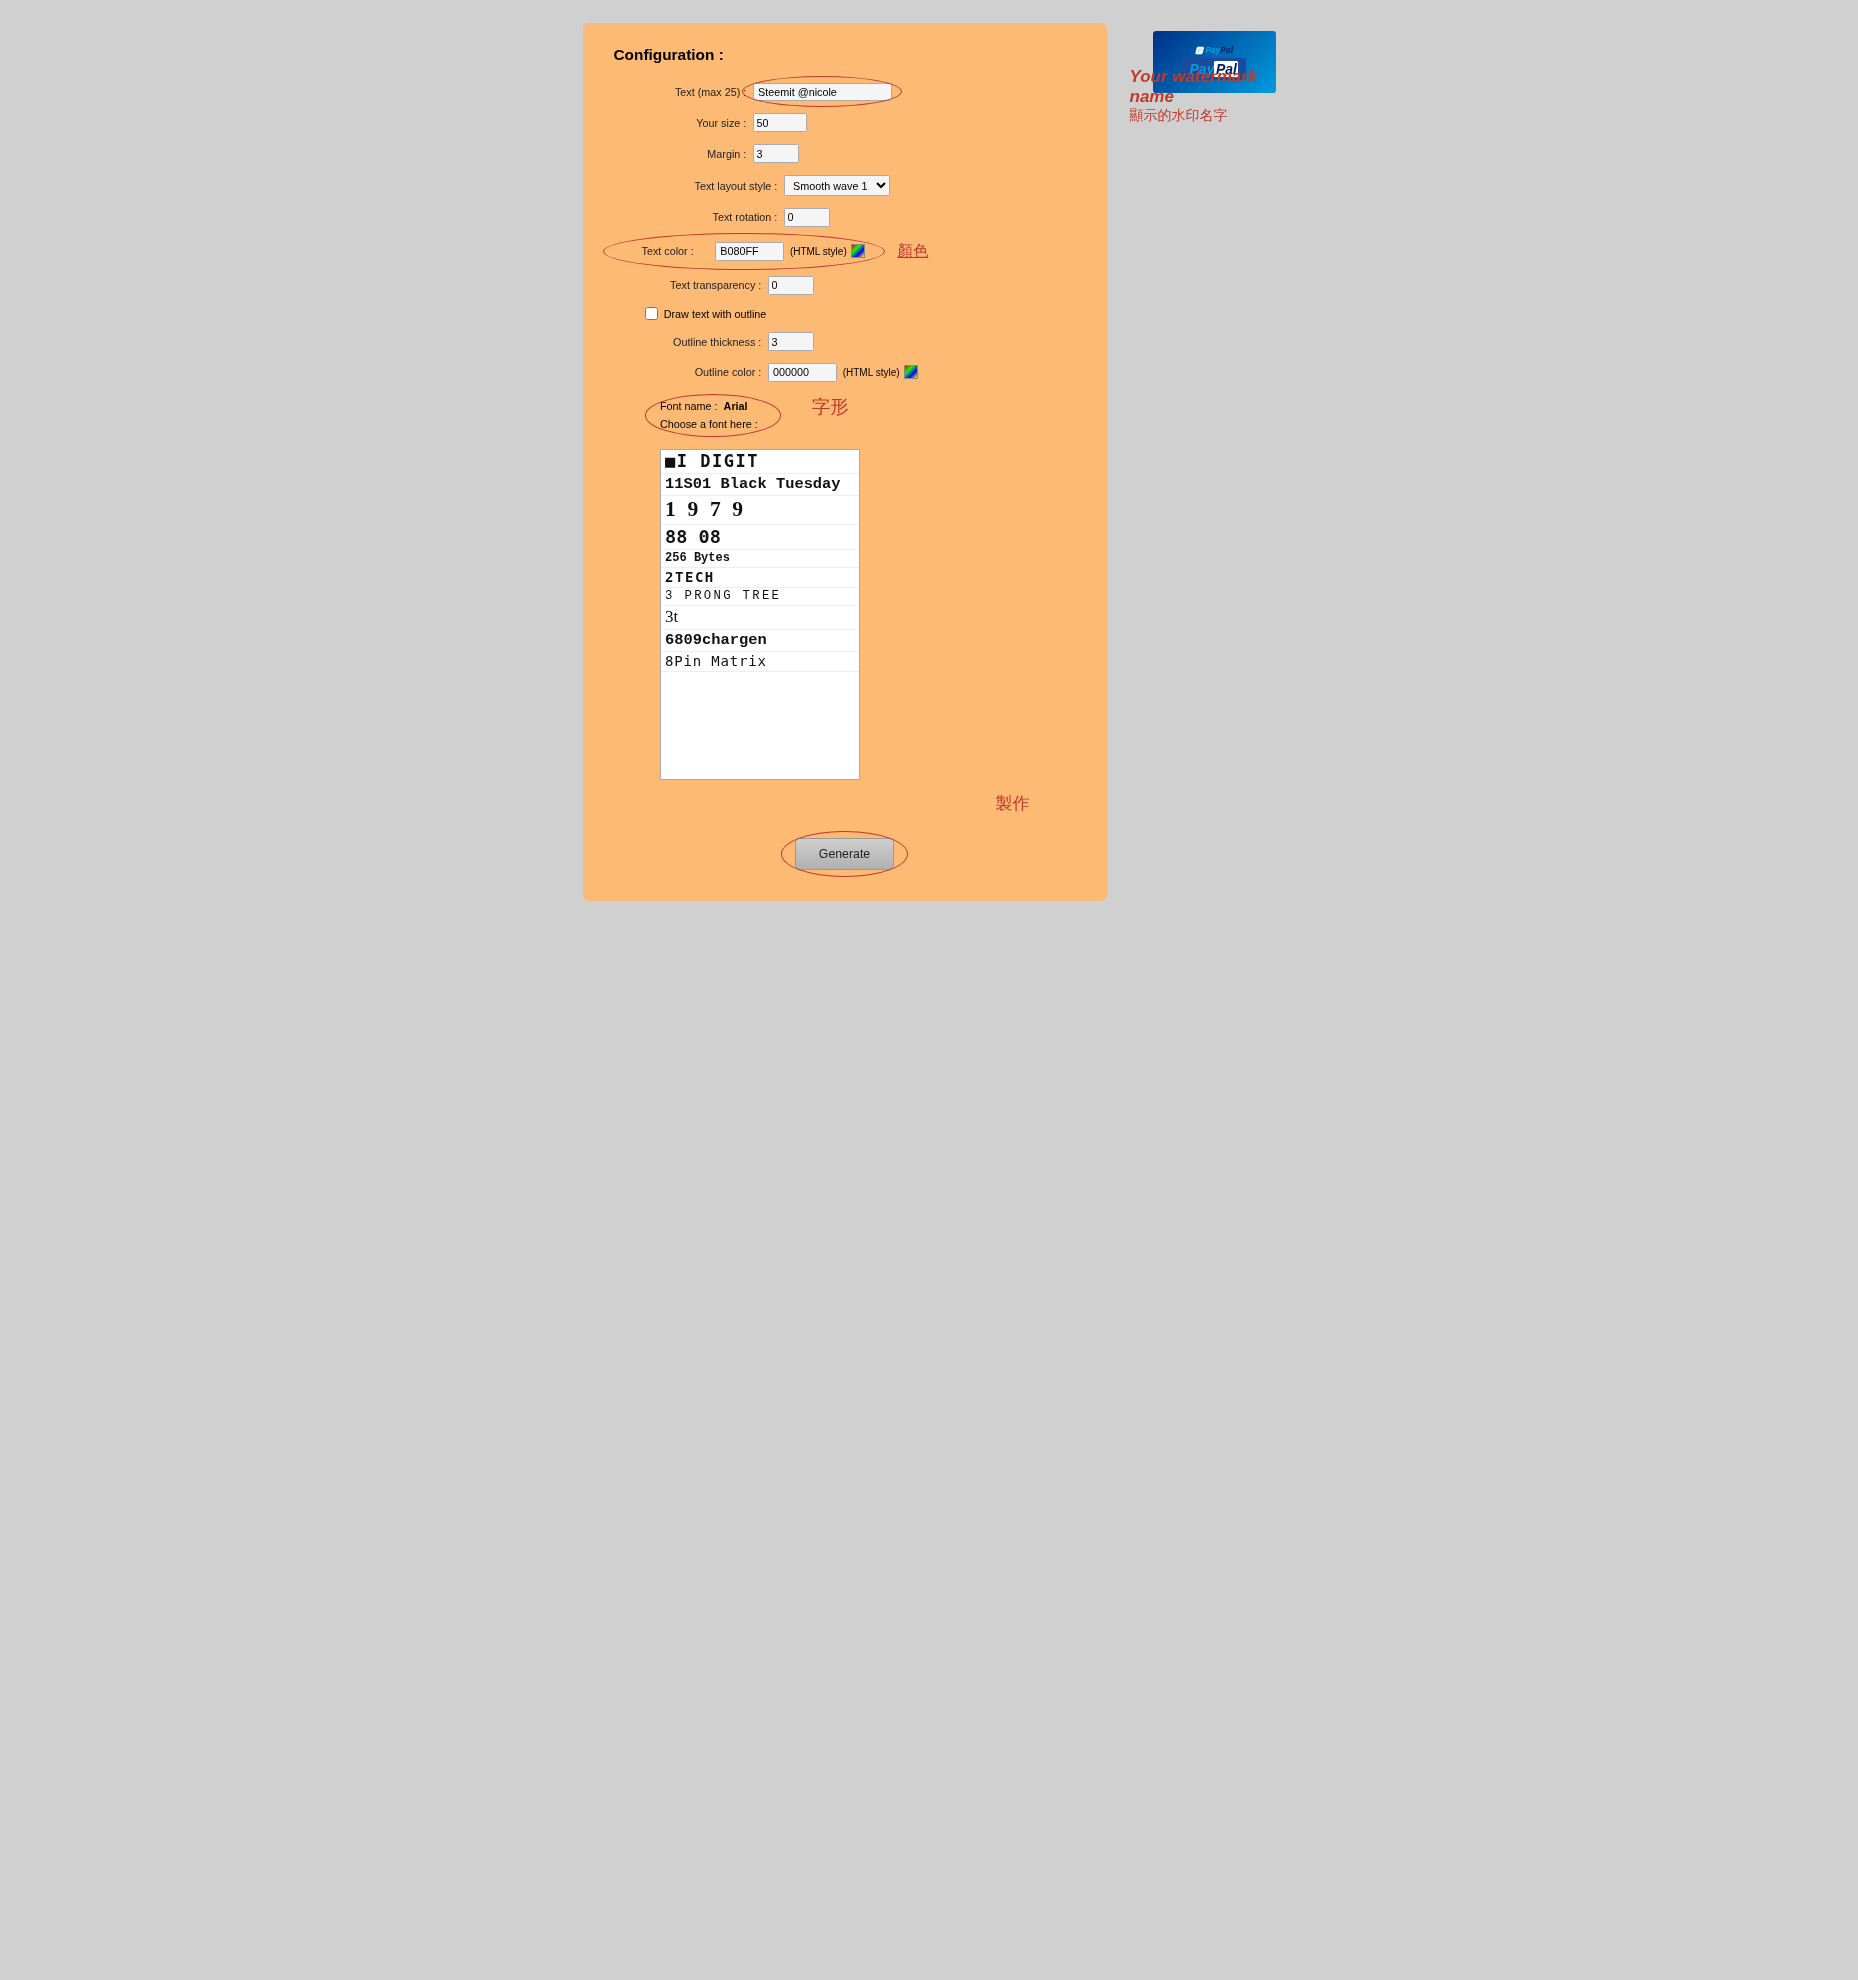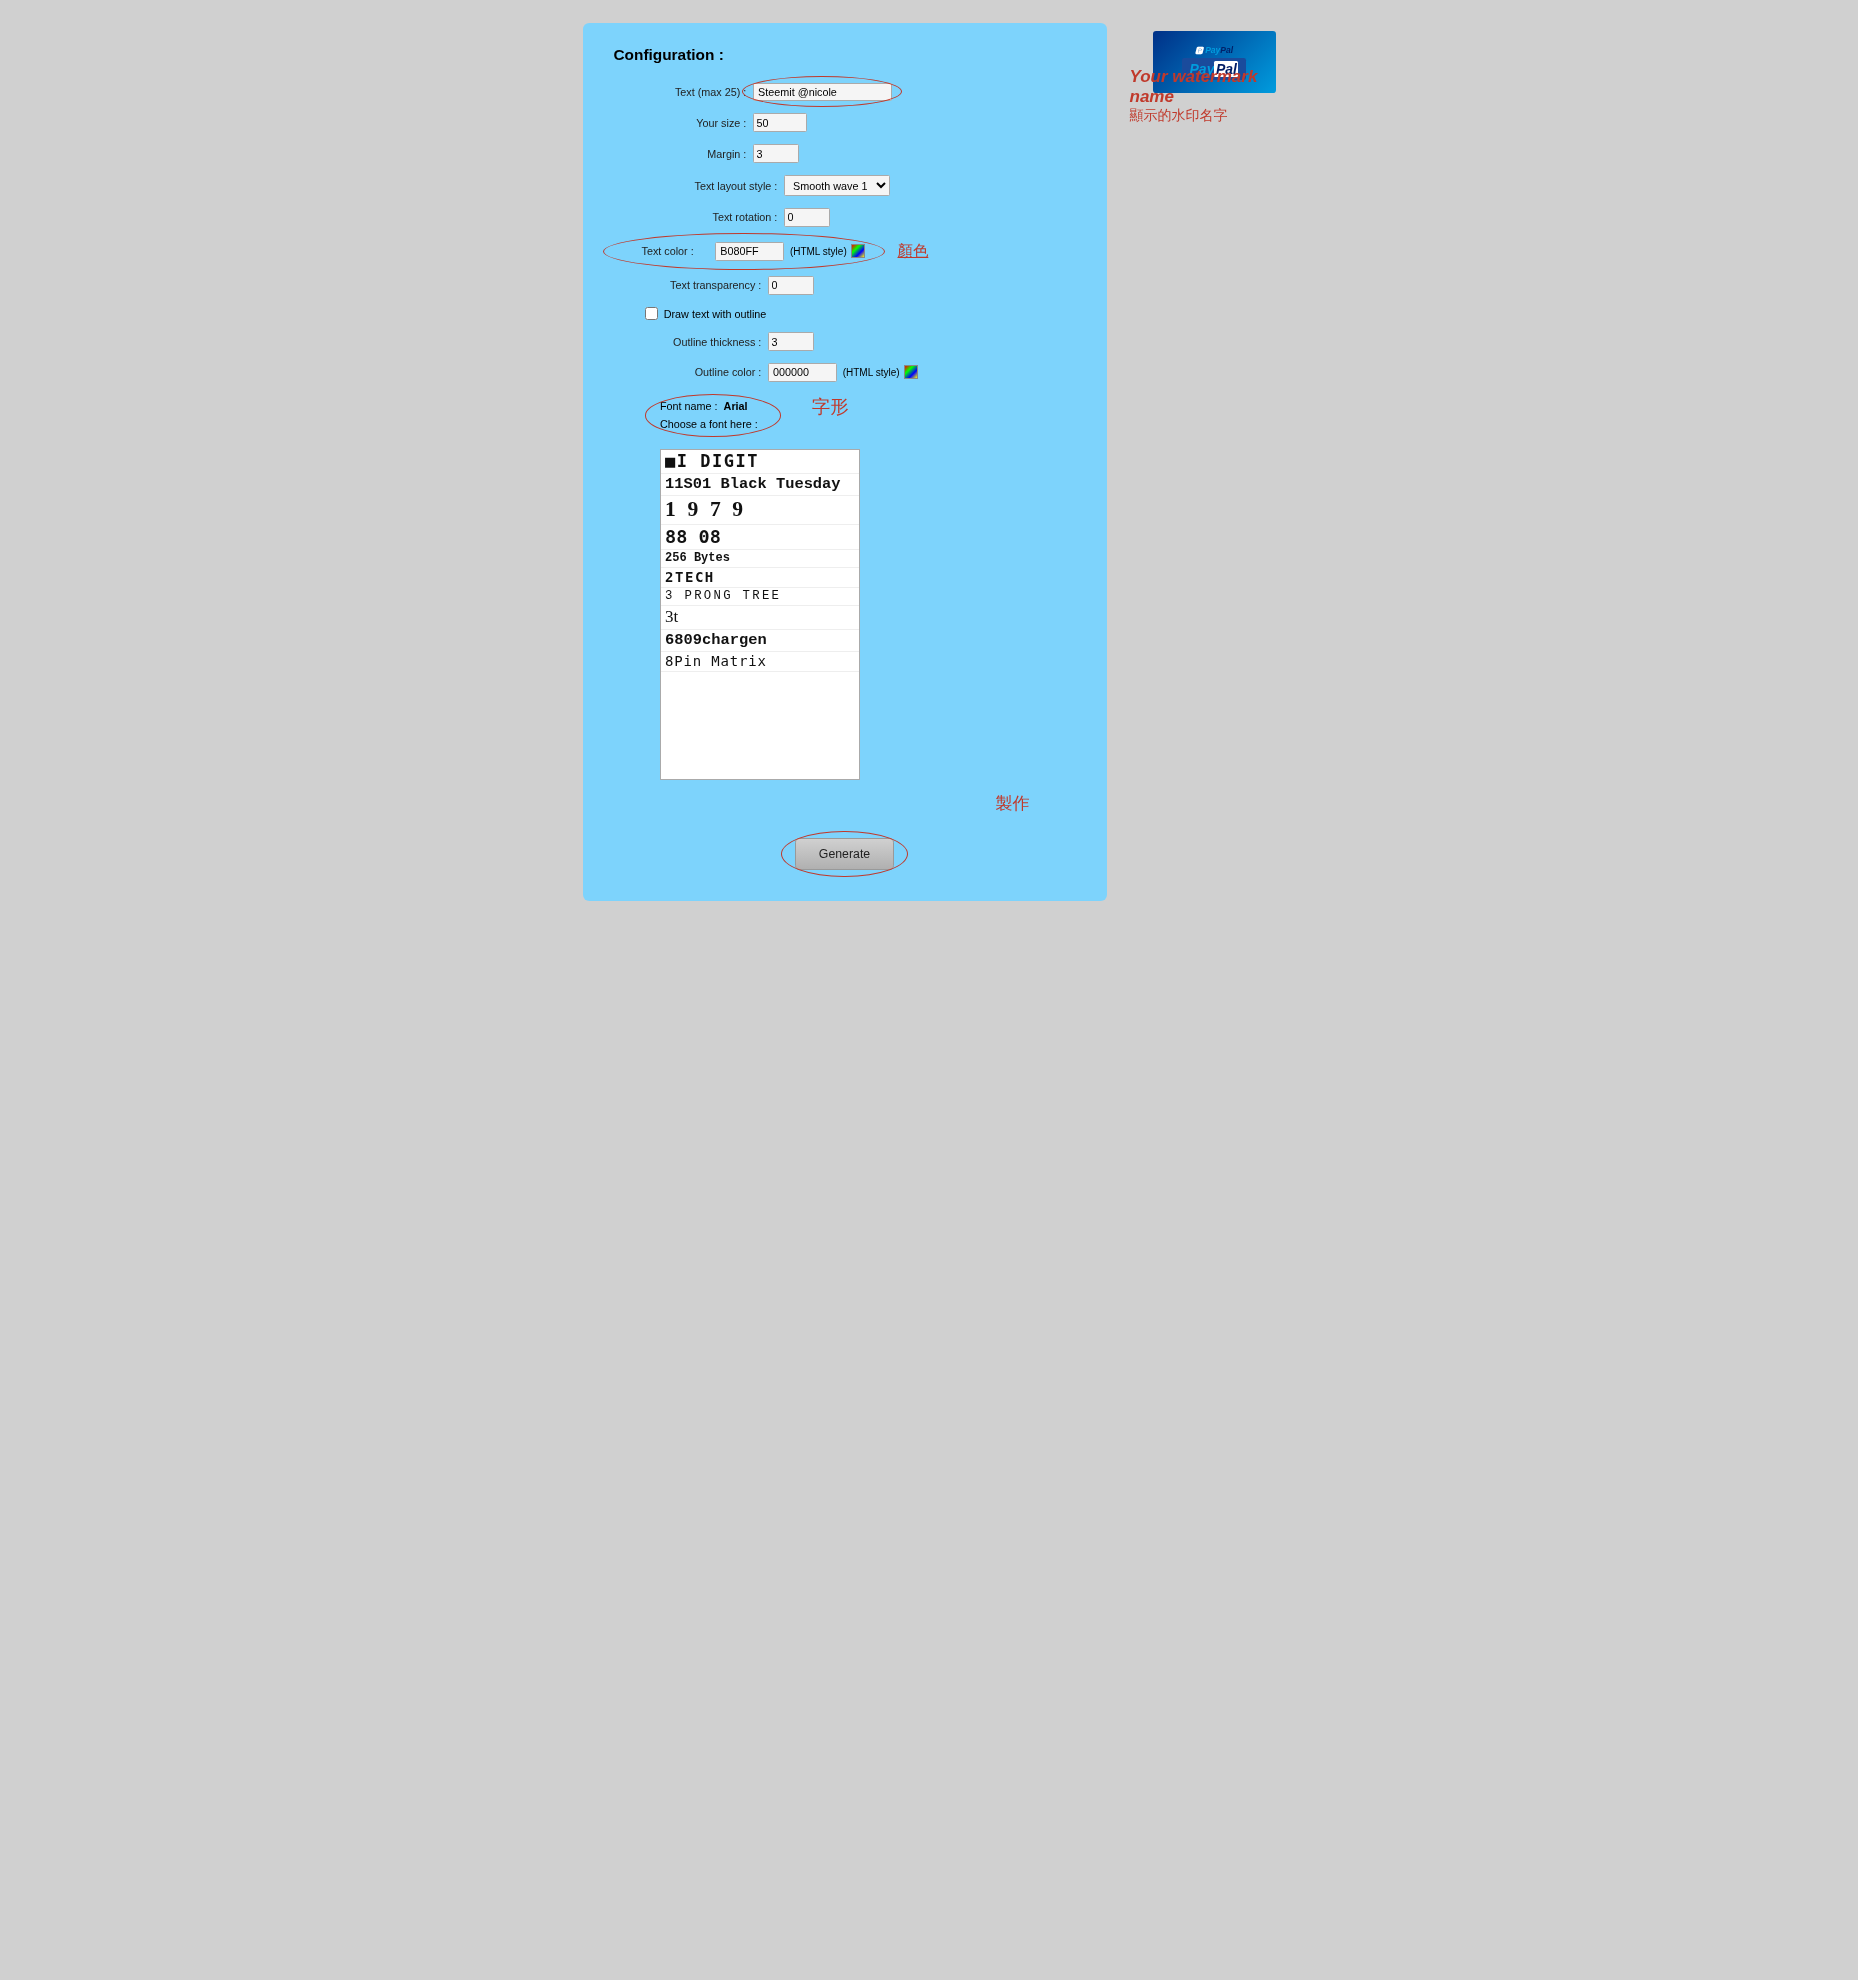--- a/index.html
+++ b/index.html
@@ -26,21 +26,21 @@
       background: linear-gradient(135deg, #003087 0%, #009cde 100%);
       border-radius: 3.1px;
       display: flex;
       align-items: center;
       justify-content: center;
       overflow: hidden;
     }
 
     
     .config-panel {
-      background: #7dd3fc;
+      background: #fdba74;
       border-radius: 6.2px;
       padding: 23px 31px 31px 31px;
       width: 524px;
       margin-top: 7.7px;
       position: relative;
     }
     .config-title {
       font-size: 15.4px;
       font-weight: bold;
       margin-bottom: 18.5px;

